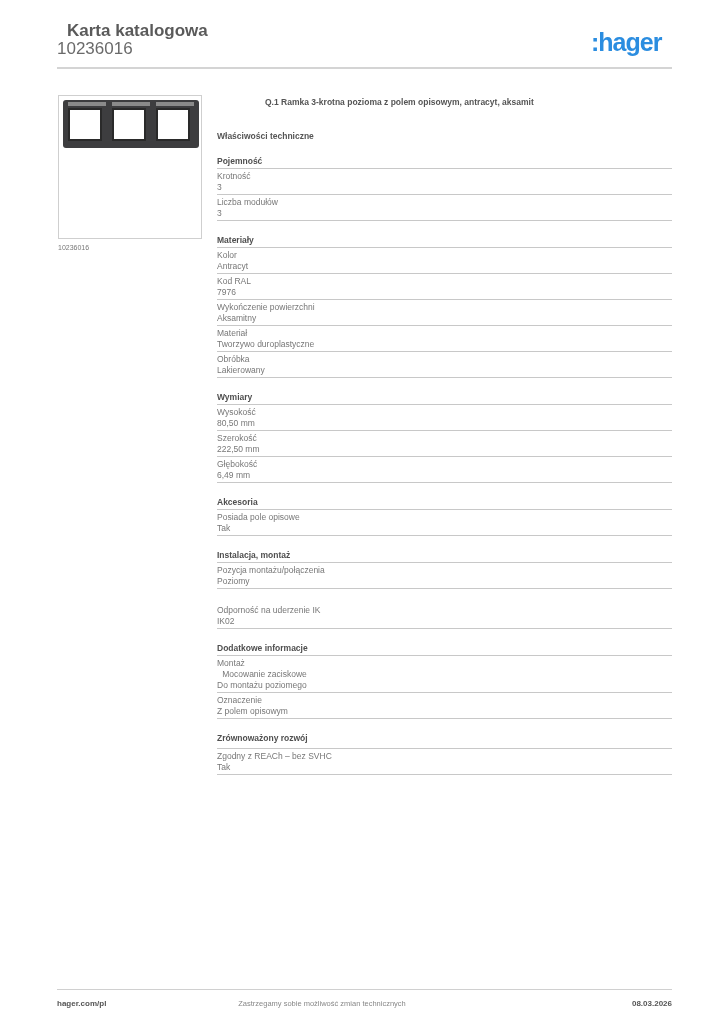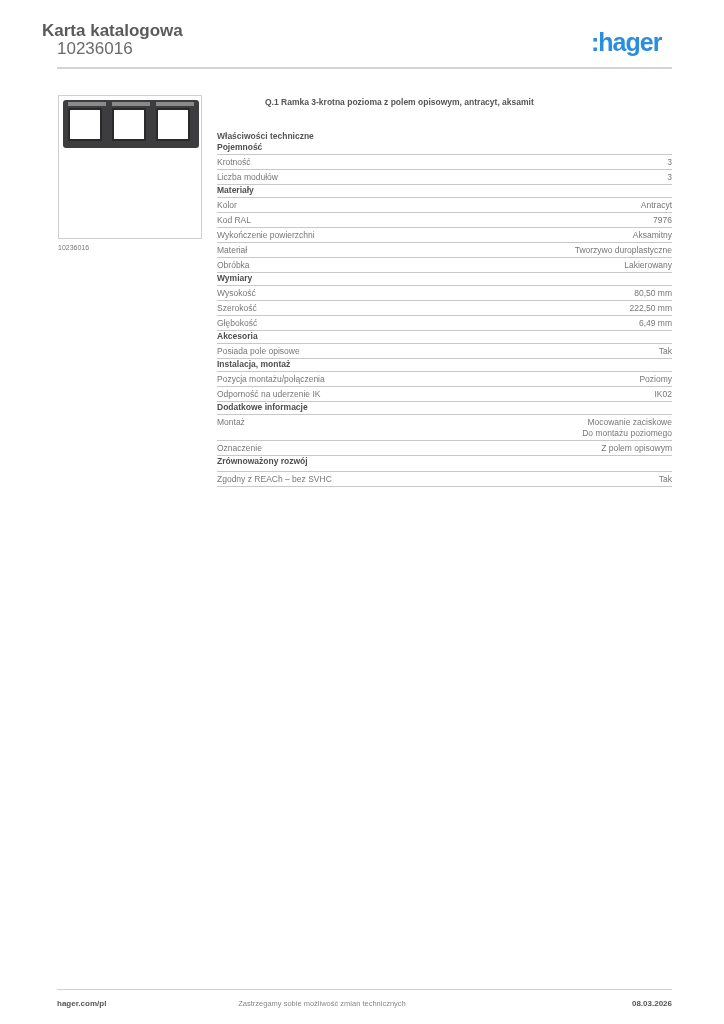--- a/index.html
+++ b/index.html
@@ -1,21 +1,21 @@
 <!DOCTYPE html>
 <html><head>
   <meta charset="utf-8">
   <style>
     html, body { margin: 0; padding: 0; background: #ffffff; }
     body {
       width: 724px; height: 1024px; position: relative; overflow: hidden;
       font-family: "Liberation Sans", sans-serif; color: #555;
     }
     .header-title {
-      position: absolute; left: 42px; top: 21px;
+      position: absolute; left: 67px; top: 21px;
       font-size: 17px; font-weight: bold; color: #5a5a5a; line-height: 19px;
     }
     .header-sub {
       position: absolute; left: 57px; top: 39px;
       font-size: 17px; color: #6a6a6a; line-height: 19px;
     }
     .logo {
       position: absolute; left: 591px; top: 28px;
       font-size: 25px; font-weight: bold; color: #2b8de0; letter-spacing: -1px;
       line-height: 28px;
@@ -37,30 +37,30 @@
     }
     .frame-label {
       position: absolute; top: 2px; width: 38px; height: 4px; background: #8a8a8a;
     }
     .image-caption {
       position: absolute; left: 58px; top: 244px; font-size: 7px; color: #777;
     }
     .content { position: absolute; left: 217px; top: 96px; width: 455px; }
     .product-title { font-size: 8.5px; font-weight: bold; color: #555; height: 12px; line-height: 12px; margin-left: 48px; }
     .props-title { margin-top: 22px; font-size: 8.5px; font-weight: bold; color: #555; line-height: 12px; }
-    .section { }
+    .section { margin-top: 14px; }
     .section:first-of-type { margin-top: 14px; }
     .section-head {
       font-size: 8.5px; font-weight: bold; color: #4f4f4f; line-height: 11px;
       border-bottom: 1px solid #c8c8c8; padding-bottom: 1px;
     }
     .row {
       display: flex; justify-content: space-between; align-items: flex-start;
       font-size: 8.5px; color: #777; line-height: 11px;
-      border-bottom: 1px solid #c8c8c8; padding: 2px 0 1px 0;
+      border-bottom: 1px solid #c8c8c8; padding: 2px 0 1px 0; flex-direction: column;
     }
     .row .v { text-align: right; }
     .footer-rule { position: absolute; left: 57px; top: 989px; width: 615px; height: 1px; background: #d0d0d0; }
     .footer-left { position: absolute; left: 57px; top: 999px; font-size: 8px; font-weight: bold; color: #555; }
     .footer-center { position: absolute; left: 0; width: 644px; top: 999px; text-align: center; font-size: 7.5px; color: #888; }
     .footer-right { position: absolute; right: 52px; top: 999px; font-size: 8px; font-weight: bold; color: #555; }
   </style>
 </head>
 <body>
 

